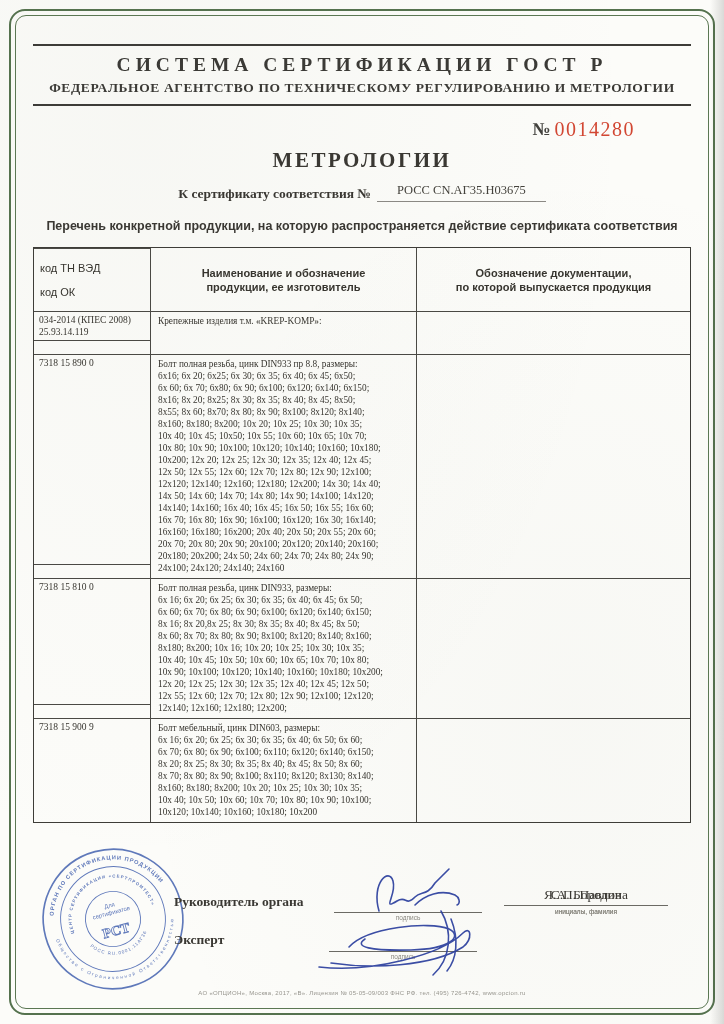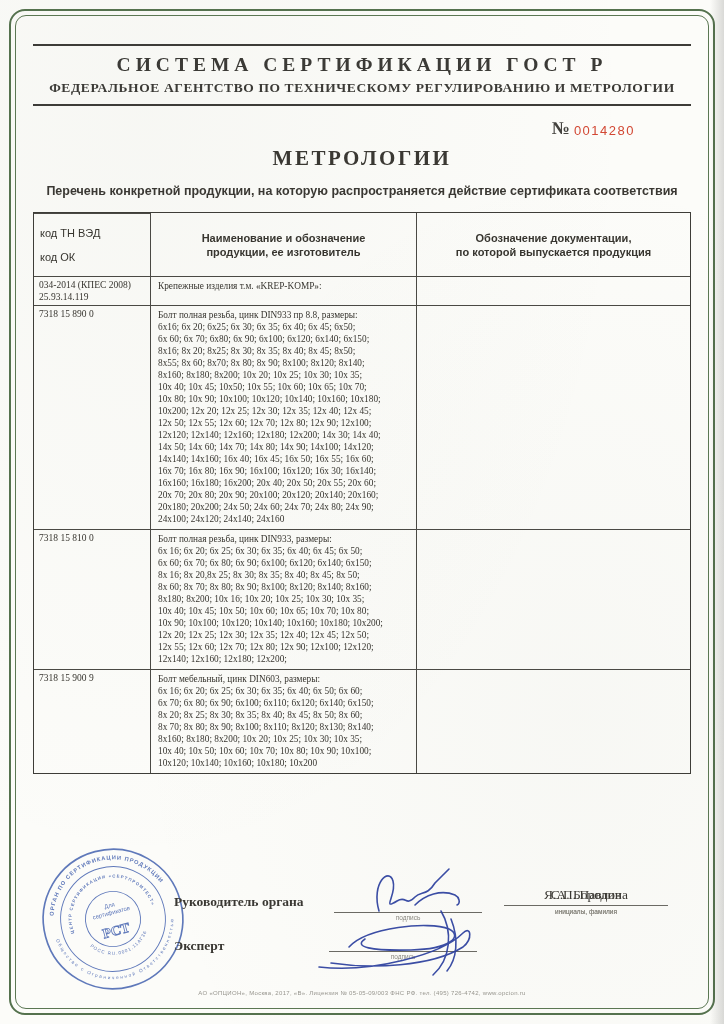--- a/index.html
+++ b/index.html
@@ -34,22 +34,22 @@
   .header-title{
     font-weight:bold;font-size:19.5px;letter-spacing:5px;color:#3b3a36;line-height:1.25;
   }
   .header-subtitle{
     font-weight:bold;font-size:13.5px;letter-spacing:0.6px;color:#3b3a36;margin-top:3px;
   }
 
   .number-row{margin-top:12px;text-align:right;padding-right:56px;white-space:nowrap;}
   .number-sign{font-size:18px;font-weight:bold;color:#43423e;}
   .number-digits{
-    font-family:Liberation Sans, sans-serif;
-    font-size:13px;color:#d24733;letter-spacing:1.5px;vertical-align:-1px;
+    font-family:Liberation Serif, serif;
+    font-size:20px;color:#d24733;letter-spacing:1.5px;vertical-align:-1px;
   }
 
   .appendix-title{margin-top:7px;text-align:center;font-weight:bold;font-size:21px;letter-spacing:2.5px;color:#3a3833;}
 
   .cert-line{margin-top:13px;text-align:center;font-size:13.5px;font-weight:bold;color:#3a3833;}
   .cert-num{
     display:inline-block;font-weight:normal;font-size:12.5px;color:#44423c;
     border-bottom:1px solid #8b8984;padding:0 20px 3px;margin-left:6px;transform:translateY(-4px);
   }
 
@@ -68,31 +68,31 @@
 
   .th-left{display:flex;flex-direction:column;font-family:"Liberation Sans",sans-serif;font-size:11px;}
   .th-left .half{flex:1;padding:5px 6px;display:flex;align-items:flex-start;}
   .th-left .half.bottom{border-top:1px solid #4a4944;align-items:flex-end;padding-bottom:7px;}
   .th-mid,.th-right{
     font-family:"Liberation Sans",sans-serif;font-weight:bold;font-size:11px;line-height:14px;
     display:flex;align-items:center;justify-content:center;text-align:center;white-space:pre-line;
     padding:4px 8px;min-height:55px;
   }
 
-  .cell-left{display:flex;padding:0;}
+  .cell-left{display:flex;flex-direction:column;padding:0;}
   .code-text{padding:3px 5px 2px;line-height:11.5px;white-space:pre-line;flex:1;}
   .strip{height:13px;border-top:1px solid #4a4944;flex:none;}
 
   .cell-name{padding:3px 7px 4px;line-height:12px;white-space:pre-line;font-size:9.3px;}
   .cell-doc{min-height:10px;}
 
   
   .sig-section{position:absolute;left:33px;right:33px;top:845px;height:150px;}
   .roles{position:absolute;left:141px;top:49px;font-weight:bold;font-size:13.5px;color:#3a3833;}
-  .role-expert{margin-top:28px;}
+  .role-expert{margin-top:22px;}
   .sigline{position:absolute;width:148px;border-bottom:1px solid #6b6a64;text-align:center;}
   .sigline .cap{font-family:"Liberation Sans",sans-serif;font-size:6.5px;color:#8a8880;
                 position:absolute;left:0;right:0;top:2px;}
   .sig1{left:301px;top:67px;}
   .sig2{left:296px;top:106px;}
   .names{position:absolute;left:471px;width:164px;text-align:center;font-size:13.5px;color:#3a3833;}
   .name-block{position:relative;}
   .name-line{border-bottom:1px solid #6b6a64;padding-bottom:2px;}
   .name-cap{font-family:"Liberation Sans",sans-serif;font-size:6.5px;color:#8a8880;margin-top:2px;}
   .nb1{top:42px;}
@@ -121,20 +121,21 @@
       <div class="header-subtitle">ФЕДЕРАЛЬНОЕ АГЕНТСТВО ПО ТЕХНИЧЕСКОМУ РЕГУЛИРОВАНИЮ И МЕТРОЛОГИИ</div>
     </div>
 
     <div class="number-row">
       <span class="number-sign">№</span>
       <span class="number-digits">0014280</span>
     </div>
 
     <div class="appendix-title">МЕТРОЛОГИИ</div>
 
+    <div class="cert-line"><span>К сертификату соответствия №</span><span class="cert-num">РОСС CN.АГ35.Н03675</span></div>
 
     <div class="desc">Перечень конкретной продукции,  на которую распространяется
 действие сертификата соответствия</div>
 
     <div class="table">
 
       <div class="cell th-left">
         <div class="half bottom">код ТН ВЭД</div>
         <div class="half">код ОК</div>
       </div>

